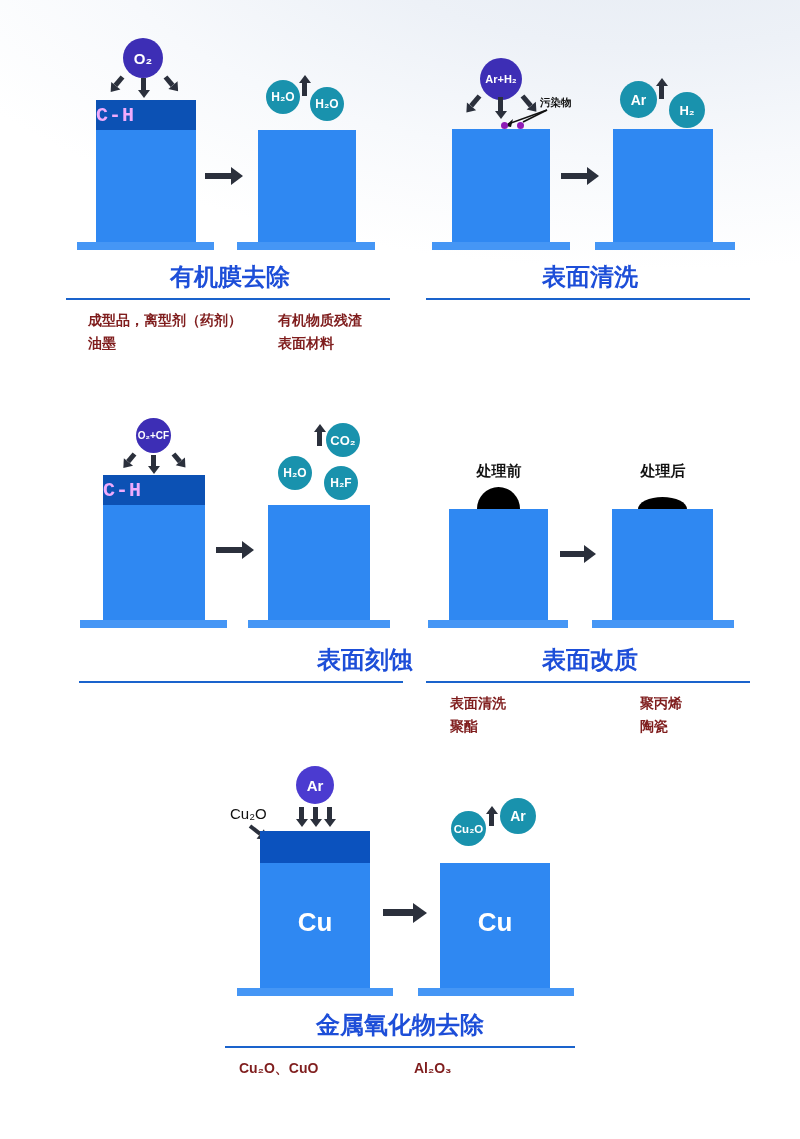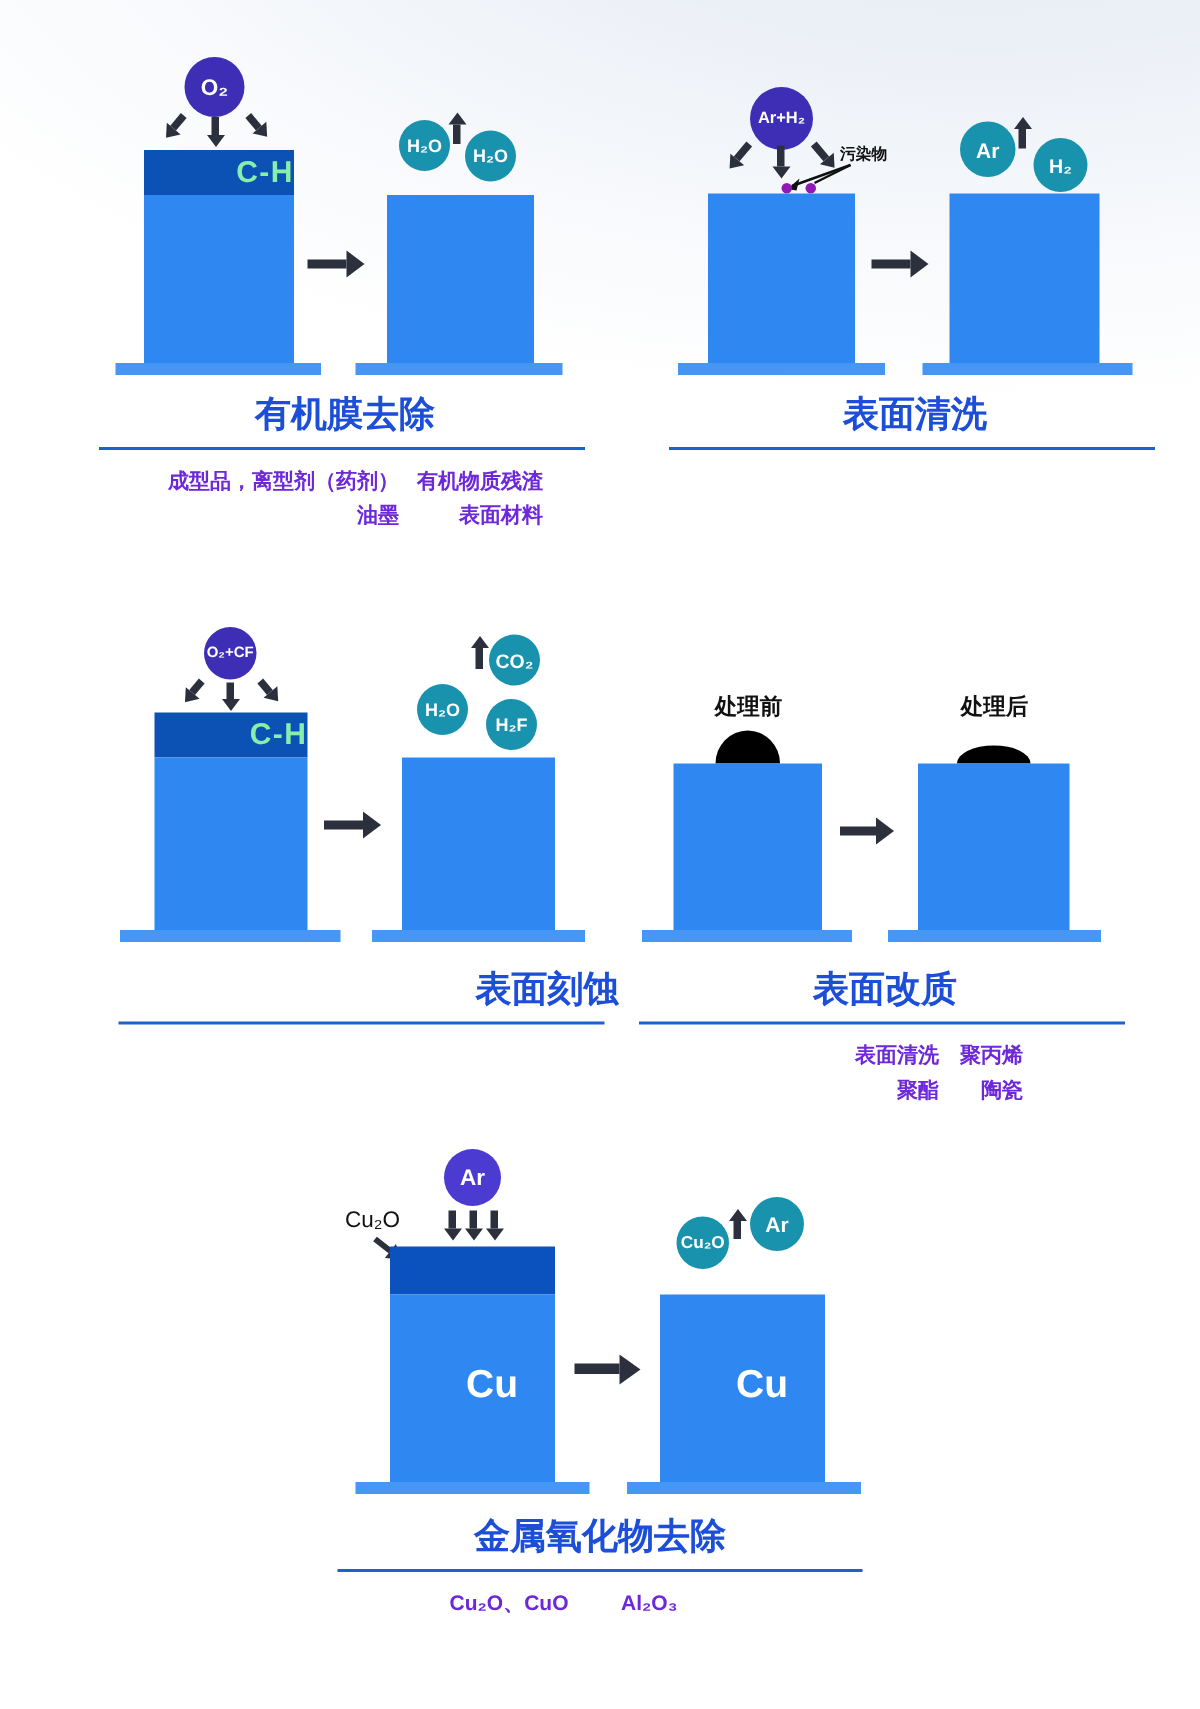--- a/index.html
+++ b/index.html
@@ -7,23 +7,23 @@
   .stage { position:relative; width:800px; height:1139px; background:#ffffff; }
   .bg-grad { position:absolute; left:0; top:0; width:800px; height:300px;
              background:radial-gradient(130% 160% at 82% -35%, #e4eaf2 0%, #edf1f7 32%, #f7f9fc 55%, #ffffff 78%); }
   .panel { position:absolute; }
   .diagram { position:relative; }
   .circle { position:absolute; border-radius:50%; color:#fff; font-weight:bold;
             display:flex; align-items:center; justify-content:center; text-align:center; }
   .purple { background:#3d2eb5; }
   .purple-bright { background:#4b3bd0; }
   .teal { background:#1992ad; }
-  .block { position:absolute; background:#2f88f2;padding-left:13px; }
-  .layer { position:absolute; background:#0c51b4; color:#86efac; font-weight:bold;
-           display:flex; align-items:center; justify-content:flex-end; letter-spacing:1px; }
+  .block { position:absolute; background:#2f88f2; }
+  .layer { position:absolute; background:#0c51b4; color:#f0abfc; font-weight:bold;
+           display:flex; align-items:center; justify-content:flex-start; letter-spacing:1px;font-family:Liberation Mono, monospace; }
   .base { position:absolute; background:#4596f5; height:8px; }
   .metal-label { position:absolute; width:100%; text-align:center; color:#fff; font-size:26px; font-weight:600; }
   .down-arrow { position:absolute; width:5px; background:#2b303c; transform-origin:top center; }
   .down-arrow::after { content:""; position:absolute; top:100%; left:50%; transform:translateX(-50%);
                        border-left:6px solid transparent; border-right:6px solid transparent; border-top:8px solid #2b303c; }
   .up-arrow { position:absolute; width:5px; background:#2b303c; }
   .up-arrow::before { content:""; position:absolute; bottom:100%; left:50%; transform:translateX(-50%);
                       border-left:6px solid transparent; border-right:6px solid transparent; border-bottom:8px solid #2b303c; }
   .right-arrow { position:absolute; height:6px; background:#2b303c; }
   .right-arrow::after { content:""; position:absolute; left:100%; top:50%; transform:translateY(-50%);
@@ -31,21 +31,21 @@
   .right-arrow.big { height:7px; }
   .right-arrow.big::after { border-top-width:10px; border-bottom-width:10px; border-left-width:14px; }
   .right-arrow.small { height:4px; transform-origin:left center; }
   .right-arrow.small::after { border-top-width:6px; border-bottom-width:6px; border-left-width:9px; }
   .dome { position:absolute; background:#000; border-radius:50% 50% 0 0 / 100% 100% 0 0; }
   .dot { position:absolute; width:7px; height:7px; border-radius:50%; background:#8e1bb5; }
   .small-black-label { position:absolute; color:#111; font-weight:bold; }
   .annotation { position:absolute; color:#111; font-size:15px; }
   .panel-title { text-align:center; font-size:24px; font-weight:bold; color:#1d4ed8; line-height:30px; }
   .divider { height:2px; background:#1a63cc; margin:6px 10px 0 6px; }
-  .materials { display:flex; margin-top:9px; font-size:14px; font-weight:bold; color:#6d28d9; line-height:23px;text-align:right; }
+  .materials { display:flex; margin-top:9px; font-size:14px; font-weight:bold; color:#7f1d1d; line-height:23px; }
   .materials.centered { justify-content:center; }
   .mat-col div { white-space:nowrap; }
 </style>
 </head>
 <body>
 
 <div class="stage">
   <div class="bg-grad"></div>
 
   <section class="panel" style="left:60px; top:30px; width:340px;">
@@ -82,21 +82,21 @@
         <div>成型品，离型剂（药剂）</div>
         <div>油墨</div>
       </div>
       <div class="mat-col" style="margin-left:12px;">
         <div>有机物质残渣</div>
         <div>表面材料</div>
       </div>
     </div>
   </section>
 
-  <section class="panel" style="left:440px; top:30px; width:340px;">
+  <section class="panel" style="left:420px; top:30px; width:340px;">
     <div class="diagram" style="height:220px;">
       <div class="circle purple" style="left:60px; top:28px; width:42px; height:42px; font-size:11px;">
         <span>Ar+H₂</span>
       </div>
       <div class="down-arrow" style="left:57px; top:66px; height:13px; transform:rotate(40deg);"></div>
       <div class="down-arrow" style="left:78px; top:67px; height:14px;"></div>
       <div class="down-arrow" style="left:100px; top:66px; height:13px; transform:rotate(-40deg);"></div>
 
       <div class="small-black-label" style="left:120px; top:66px; font-size:10.5px;">污染物</div>
       <svg style="position:absolute; left:84px; top:78px;" width="46" height="20" viewBox="0 0 46 20">

